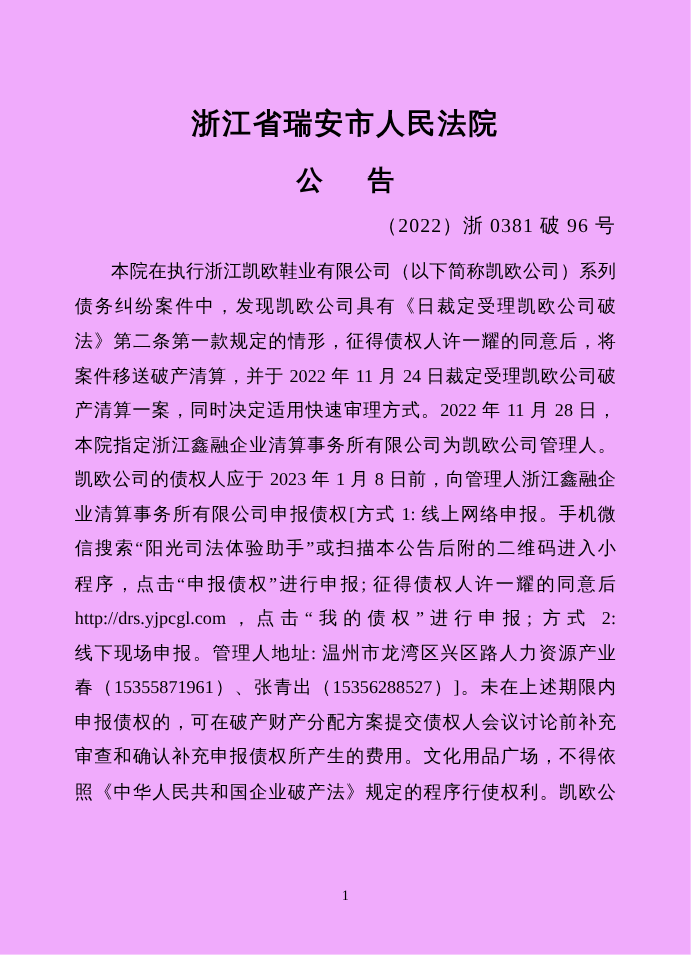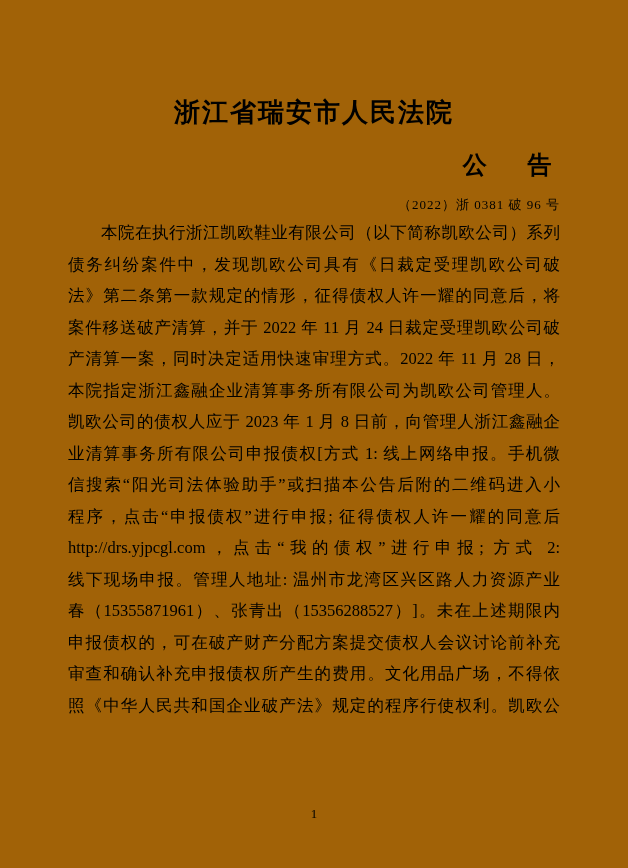--- a/index.html
+++ b/index.html
@@ -13,49 +13,50 @@
     color: #000000;
     font-family: "Liberation Serif", "DejaVu Serif", serif;
     -webkit-font-smoothing: antialiased;
   }
   .page {
     position: relative;
     width: 628px;
     height: 868px;
     box-sizing: border-box;
     padding: 0 68px;
-    background: #a16207;
+    background: #f0abfc;
     overflow: hidden;
   }
   .court-title {
     margin: 0;
     padding-top: 97px;
     text-align: center;
     font-size: 26px;
     line-height: 32px;
     font-weight: bold;
     letter-spacing: 2px;
   }
   .notice-title {
     margin: 22px 0 0 0;
-    text-align: right;
+    text-align: center;
     font-size: 24px;
     line-height: 28px;
     font-weight: bold;
     letter-spacing: 0.35em;
     text-indent: 0.35em;
   }
   .case-number {
     margin-top: 14px;
     text-align: right;
-    font-size: 13px;
+    font-size: 18px;
     line-height: 24px;
     letter-spacing: 1px;
   }
   .body-text {
+    margin-top: 14px;
   }
   .body-text .line {
     font-size: 16.5px;
     line-height: 31.5px;
     text-align: justify;
     text-align-last: justify;
     white-space: normal;
   }
   .body-text .line.indent {
     text-indent: 33px;

